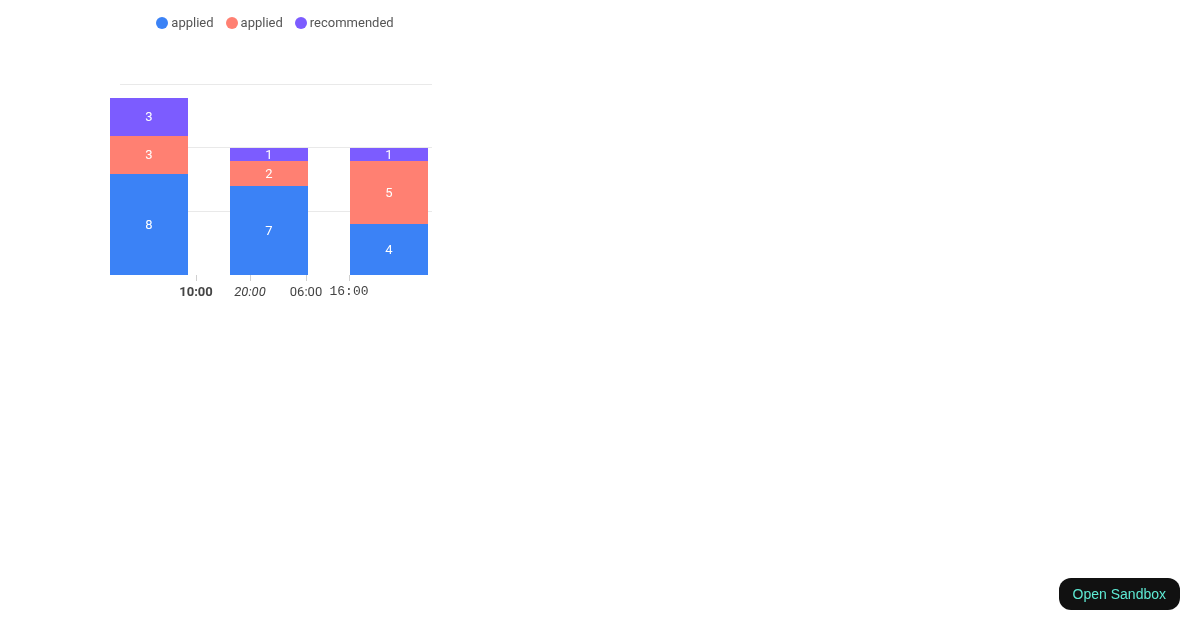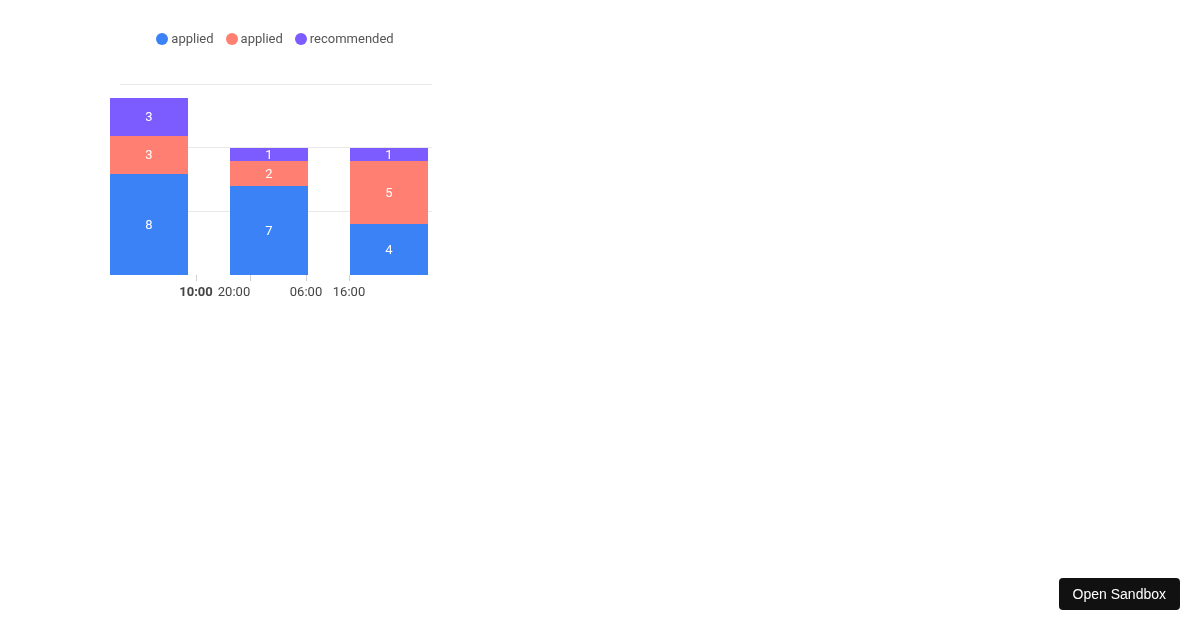--- a/index.html
+++ b/index.html
@@ -25,21 +25,21 @@
       font-size: 13px;
       color: #555;
       position: absolute;
       left: 0;
       right: 0;
       top: 0;
     }
     .legend-item {
       display: inline-flex;
       align-items: center;
-      margin: 16px 4px;
+      margin: 0 4px;
       justify-content: center;
     }
     .legend-swatch {
       width: 12px;
       height: 12px;
       border-radius: 50%;
       display: inline-block;
       margin-right: 3px;
     }
     .plot {
@@ -91,23 +91,23 @@
       font-size: 13px;
       color: #444;
       transform: translateX(-50%);
       white-space: nowrap;
     }
     .open-sandbox {
       position: absolute;
       right: 20px;
       bottom: 20px;
       background: #111;
-      color: #ffffff;
+      color: #5eead4;
       border: none;
-      border-radius: 4px;
+      border-radius: 12px;
       padding: 8px 14px;
       font-size: 14px;
       cursor: pointer;
     }
   </style>
 </head>
 <body>
 
 <div class="chart-region">
 
@@ -166,21 +166,21 @@
             <span>1</span>
           </div>
         </div>
       </div>
   </div>
 
   <div class="xaxis" id="xaxis">
       <div class="tick-line" style="left: 86px;"></div>
       <div class="tick-label" style="left: 86px; font-weight: bold;">10:00</div>
       <div class="tick-line" style="left: 140px;"></div>
-      <div class="tick-label" style="left: 124px;">20:00</div>
+      <div class="tick-label" style="left: 140px; font-style: italic;">20:00</div>
       <div class="tick-line" style="left: 196px;"></div>
       <div class="tick-label" style="left: 196px;">06:00</div>
       <div class="tick-line" style="left: 239px;"></div>
-      <div class="tick-label" style="left: 239px;">16:00</div>
+      <div class="tick-label" style="left: 239px; font-family: Liberation Mono, monospace;">16:00</div>
     </div>
 </div>
 
 <button class="open-sandbox">Open Sandbox</button>
 
 </body></html>

